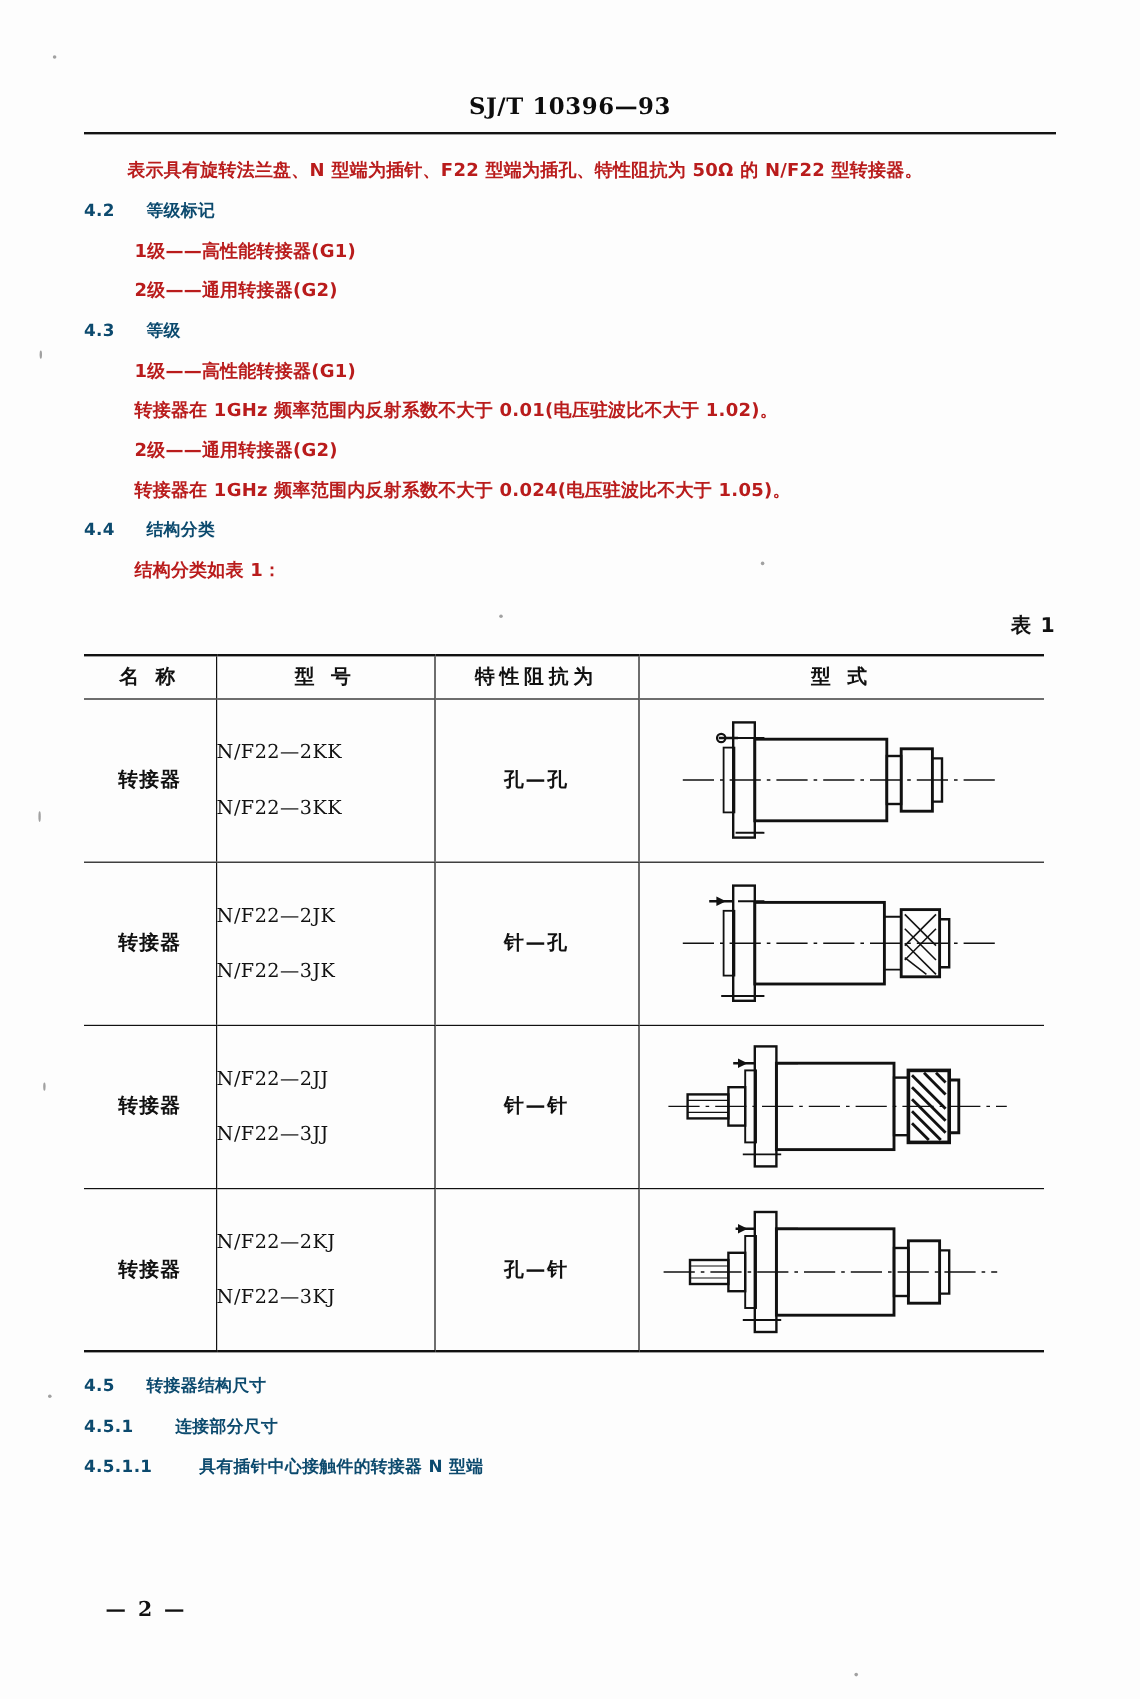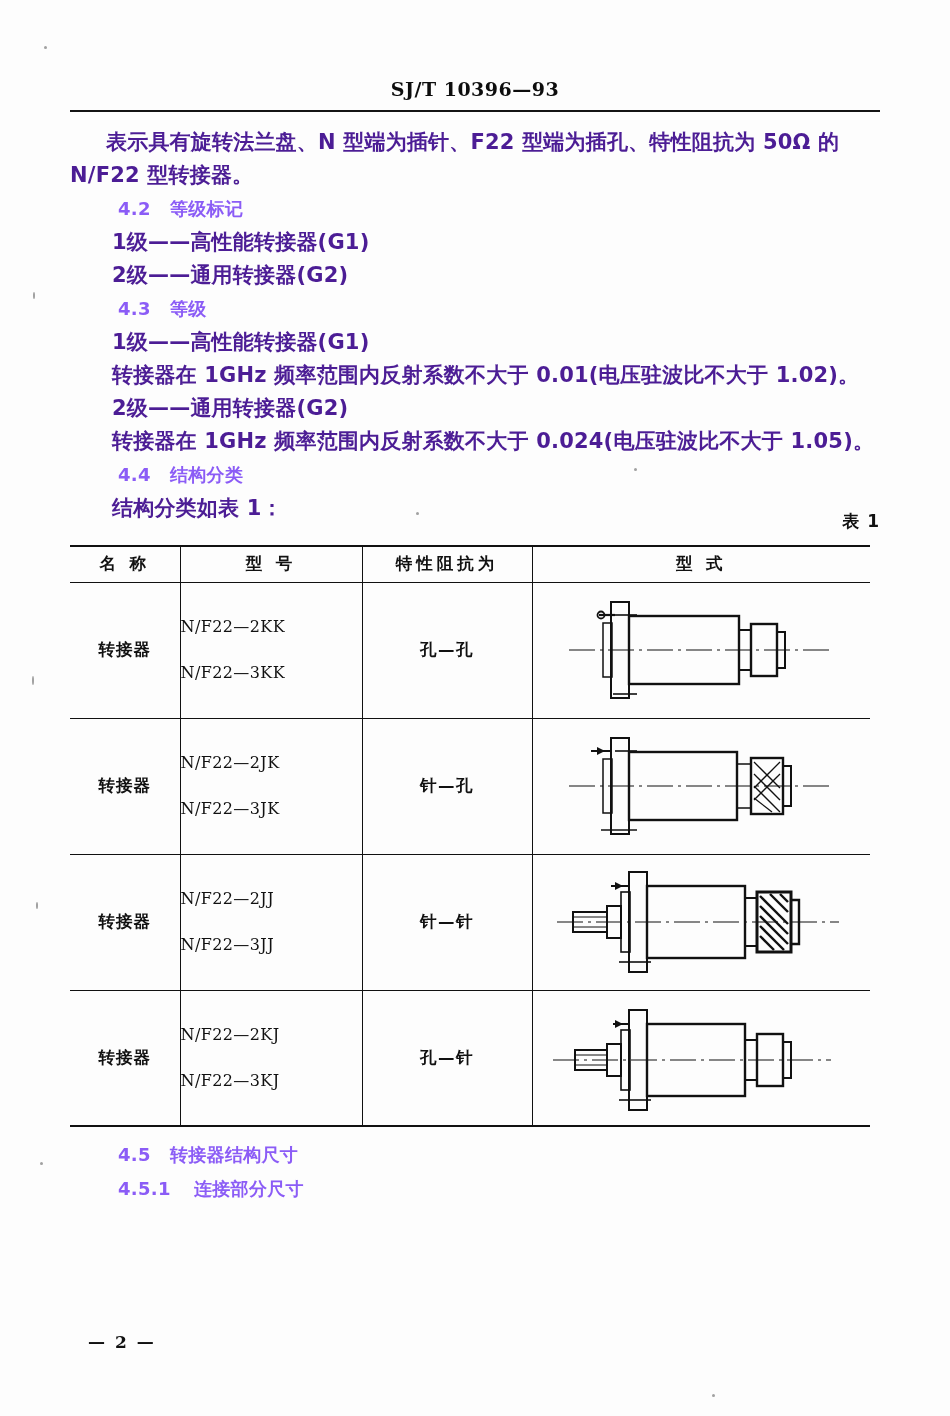--- a/index.html
+++ b/index.html
@@ -56,37 +56,36 @@
   }
 
   
   .body-block {
     position: absolute;
     top: 116px;
     left: 0;
     width: 810px;
   }
   .para {
-    font-size: 21px;
+    font-size: 15px;
     line-height: 33px;
-    color: #4c1d95;
+    color: #b91c1c;
     letter-spacing: 0.2px;
     font-weight: bold;
     white-space: nowrap;
   }
   .para.wrap { white-space: normal; }
   .indent-1 { text-indent: 36px; }
   .indent-2 { padding-left: 42px; }
   .sec-head {
-    font-size: 18px;
+    font-size: 14px;
     line-height: 34px;
     font-weight: bold;
-    color: #8b5cf6;
+    color: #0c4a6e;
     letter-spacing: 0.3px;
-    margin-left: 48px;
   }
   .sec-num {
     display: inline-block;
     min-width: 52px;
     font-family: "DejaVu Sans", "Liberation Sans", sans-serif;
   }
   .sec-num.wide { min-width: 76px; }
   .sec-num.xwide { min-width: 96px; }
 
   
@@ -392,20 +391,23 @@
       </tbody>
     </table>
 
     <div class="tail-block">
       <div class="sec-head">
         <span class="sec-num">4.5</span><span>转接器结构尺寸</span>
       </div>
       <div class="sec-head">
         <span class="sec-num wide">4.5.1</span><span>连接部分尺寸</span>
       </div>
+      <div class="sec-head">
+        <span class="sec-num xwide">4.5.1.1</span><span>具有插针中心接触件的转接器 N 型端</span>
+      </div>
     </div>
 
     <div class="footer">— 2 —</div>
   </div>
 
   <div class="speck" style="left:44px;  top:46px;  width:3px; height:3px;"></div>
   <div class="speck" style="left:33px;  top:292px; width:2px; height:7px;"></div>
   <div class="speck" style="left:32px;  top:676px; width:2px; height:9px;"></div>
   <div class="speck" style="left:36px;  top:902px; width:2px; height:7px;"></div>
   <div class="speck" style="left:40px;  top:1162px;width:3px; height:3px;"></div>

